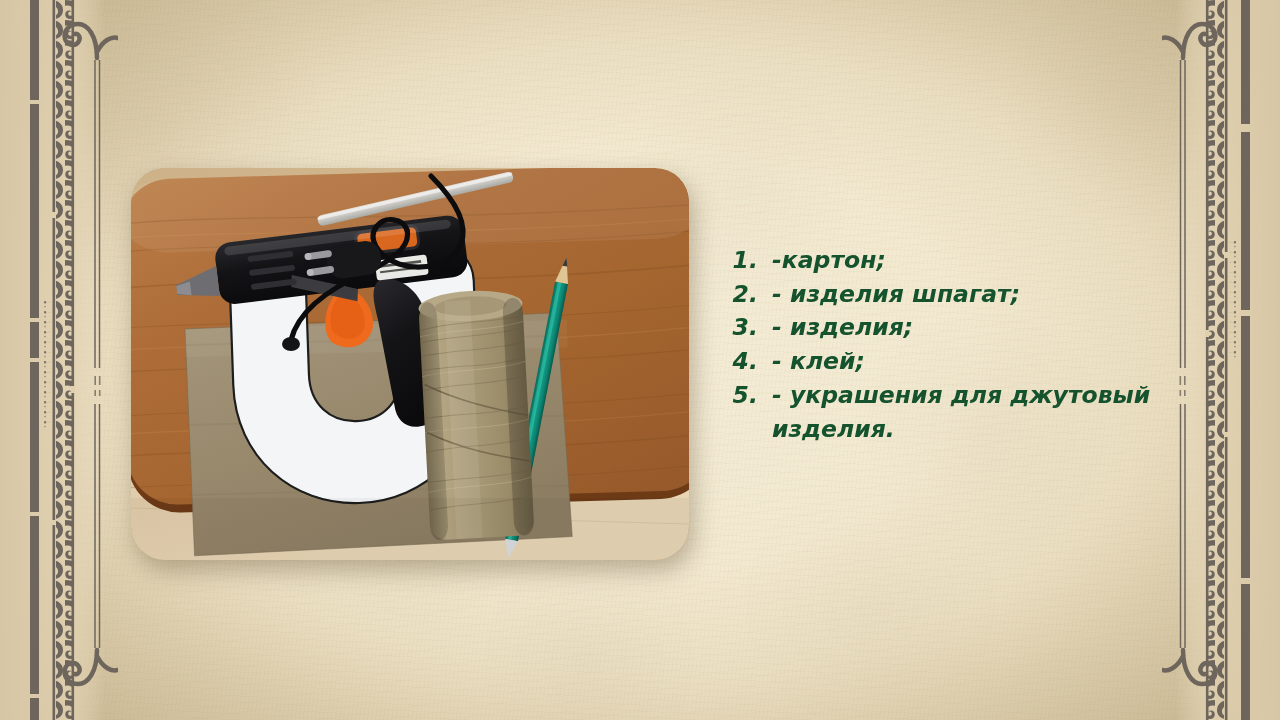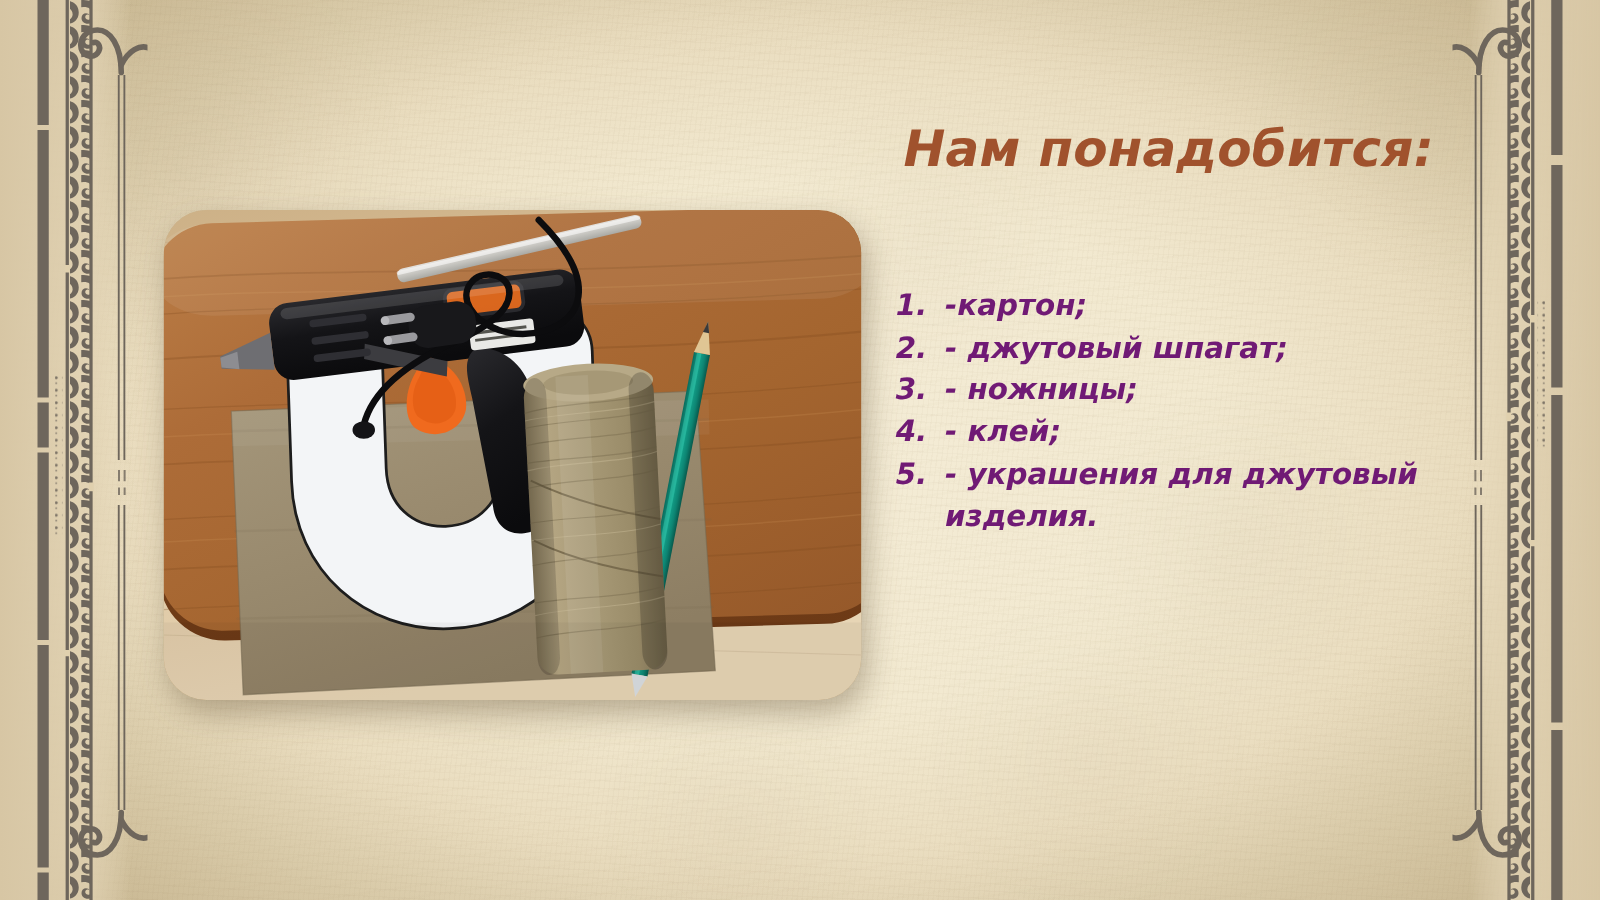--- a/index.html
+++ b/index.html
@@ -96,29 +96,29 @@
     line-height: 1.1;
     color: #a0522d;
     text-align: center;
     letter-spacing: .2px;
   }
   .list {
     position: absolute;
     left: 716px;
     top: 228px;
     width: 440px;
-    margin: 0;
+    margin: 16px;
     padding: 0 0 0 34px;
     list-style: decimal;
     font-family: "DejaVu Sans", sans-serif;
     font-style: italic;
     font-weight: bold;
     font-size: 23.5px;
     line-height: 1.435;
-    color: #701a75;
+    color: #14532d;
   }
   .list li { padding-left: 6px; }
   .list li::marker { font-weight: bold; font-style: italic; }
 </style>
 </head>
 <body>
 
 <div class="slide">
 
   <div class="bg-base"></div>
@@ -485,23 +485,22 @@
             <rect x="322" y="132" width="26" height="238" fill="#ffffff" opacity=".08"></rect>
           </g>
 
           <rect x="0" y="0" width="558" height="392" fill="url(#deskG)" opacity="0"></rect>
           <rect x="0" y="330" width="558" height="62" fill="#000000" opacity=".04"></rect>
         </g>
       </svg>
     </div>
   </div>
 
-  <div class="title">Нам понадобится:</div>
 
   <ol class="list">
     <li>-картон;</li>
-    <li>- джутовый шпагат;</li>
-    <li>- ножницы;</li>
+    <li>- изделия шпагат;</li>
+    <li>- изделия;</li>
     <li>- клей;</li>
     <li>- украшения для джутовый изделия.</li>
   </ol>
 
 </div>
 
 </body></html>

